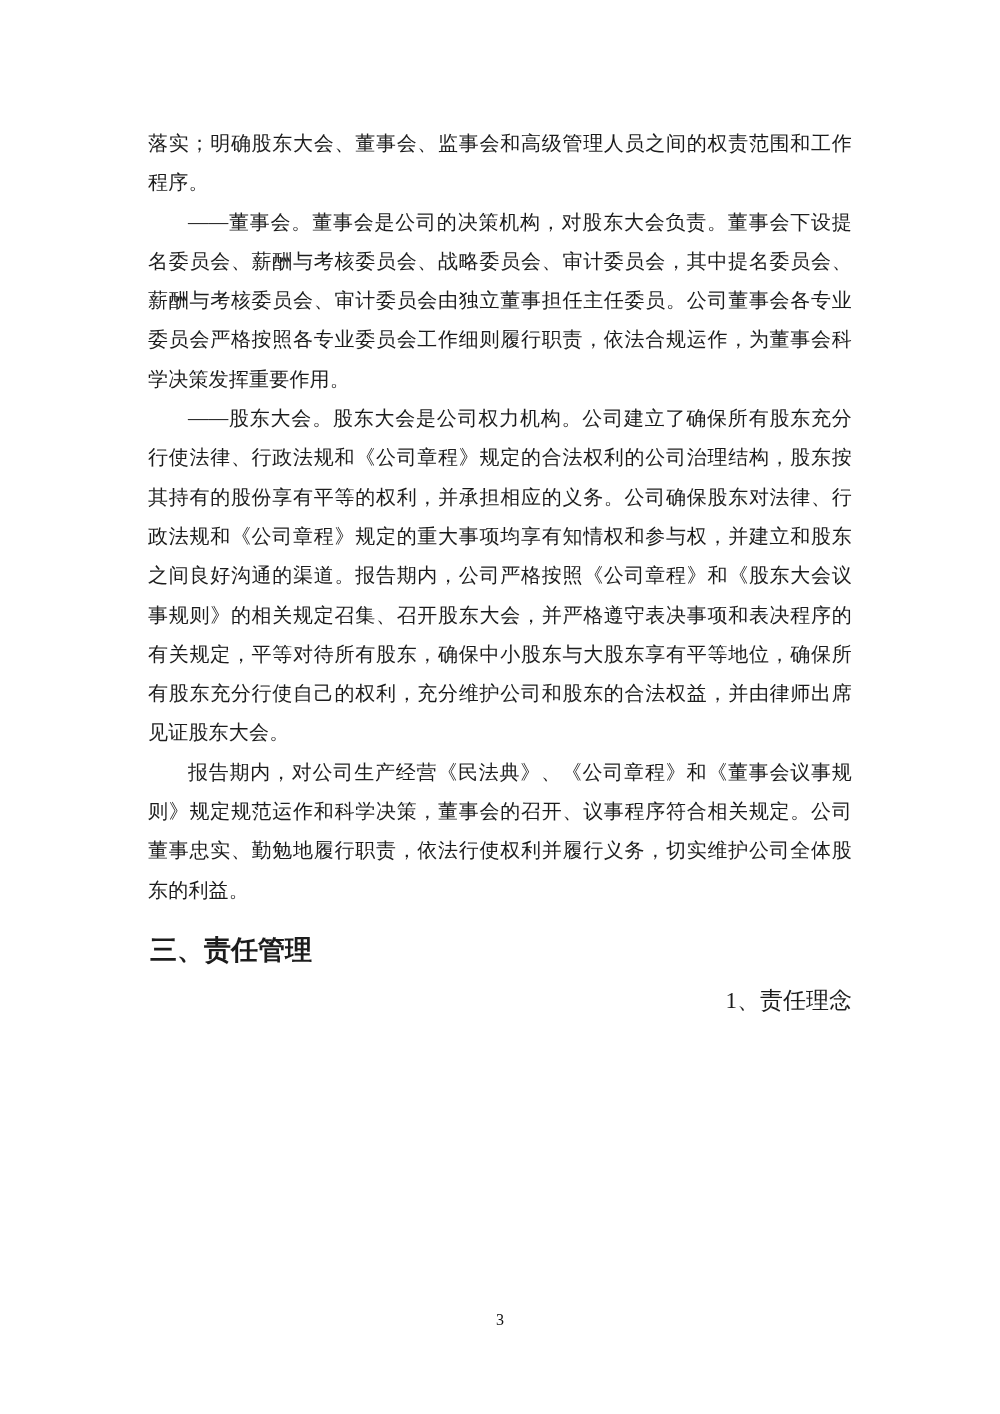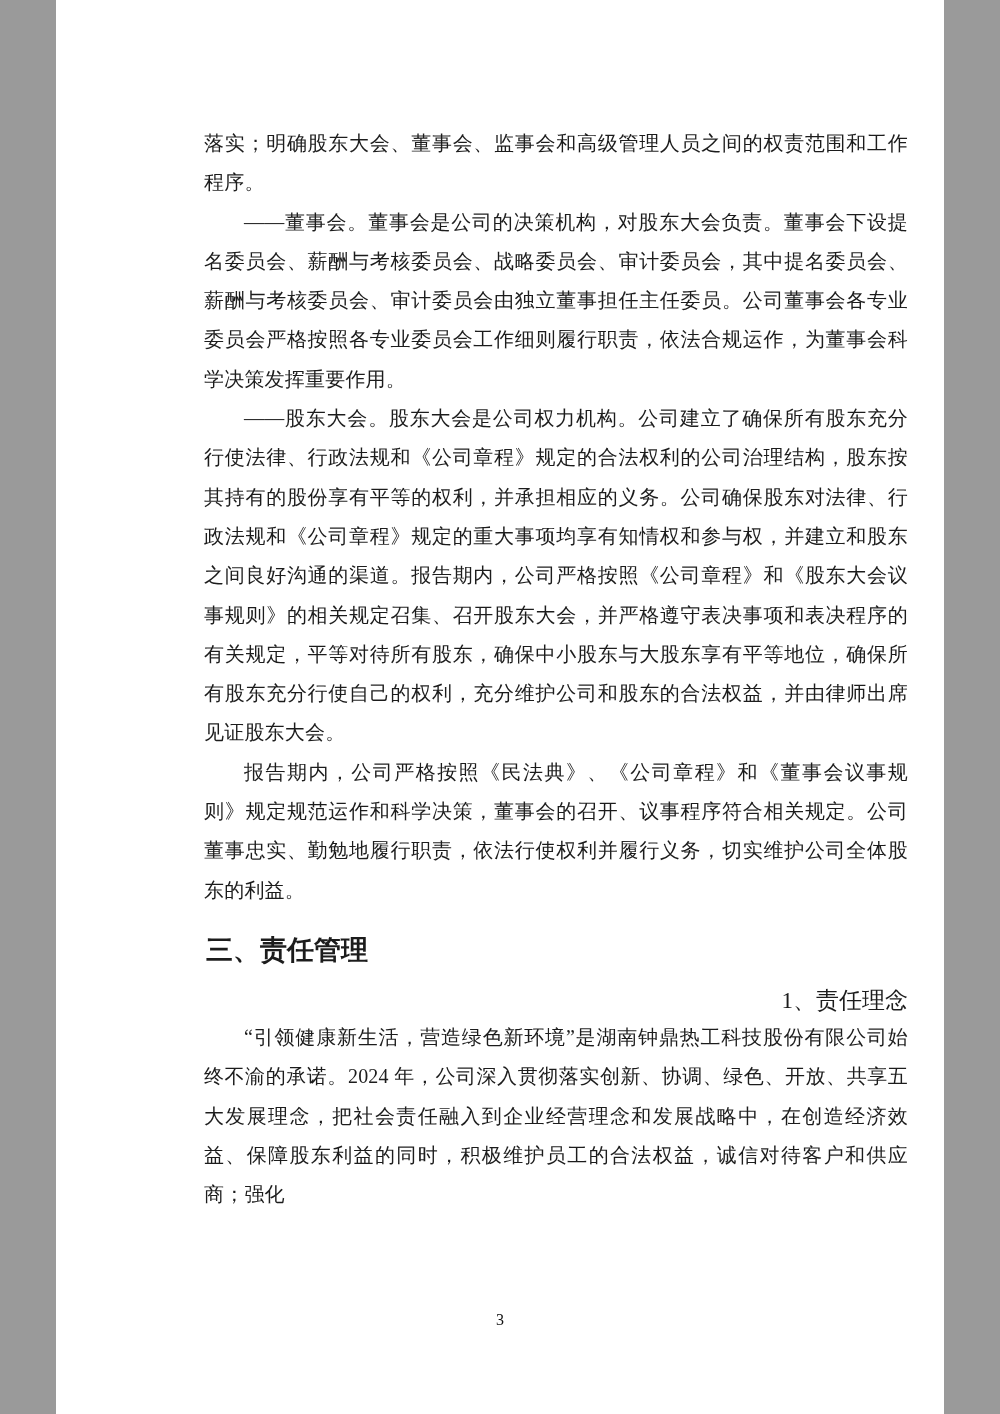--- a/index.html
+++ b/index.html
@@ -2,21 +2,21 @@
 <html lang="zh"><head>
 <meta charset="utf-8">
 <style>
   html, body {
     margin: 0;
     padding: 0;
     background: #9a9a9a;
   }
   .page {
     position: relative;
-    width: 888px;
+    width: 1000px;
     height: 1414px;
     margin: 0 auto;
     background: #ffffff;
     font-family: "Liberation Serif", "DejaVu Serif", serif;
     color: #1c1c1c;
     overflow: hidden;
   }
   .content {
     position: absolute;
     left: 148px;
@@ -59,19 +59,18 @@
   }
 </style>
 </head>
 <body>
 
 <div class="page">
   <div class="content">
     <p class="para">落实；明确股东大会、董事会、监事会和高级管理人员之间的权责范围和工作程序。</p>
     <p class="para indent">——董事会。董事会是公司的决策机构，对股东大会负责。董事会下设提名委员会、薪酬与考核委员会、战略委员会、审计委员会，其中提名委员会、薪酬与考核委员会、审计委员会由独立董事担任主任委员。公司董事会各专业委员会严格按照各专业委员会工作细则履行职责，依法合规运作，为董事会科学决策发挥重要作用。</p>
     <p class="para indent">——股东大会。股东大会是公司权力机构。公司建立了确保所有股东充分行使法律、行政法规和《公司章程》规定的合法权利的公司治理结构，股东按其持有的股份享有平等的权利，并承担相应的义务。公司确保股东对法律、行政法规和《公司章程》规定的重大事项均享有知情权和参与权，并建立和股东之间良好沟通的渠道。报告期内，公司严格按照《公司章程》和《股东大会议事规则》的相关规定召集、召开股东大会，并严格遵守表决事项和表决程序的有关规定，平等对待所有股东，确保中小股东与大股东享有平等地位，确保所有股东充分行使自己的权利，充分维护公司和股东的合法权益，并由律师出席见证股东大会。</p>
-    <p class="para indent">报告期内，公司严格按照《民法典》、《公司章程》和《董事会议事规则》规定规范运作和科学决策，董事会的召开、议事程序符合相关规定。公司董事忠实、勤勉地履行职责，依法行使权利并履行义务，切实维护公司全体股东的利益。</p>
+    <p class="para indent">报告期内，对公司生产经营《民法典》、《公司章程》和《董事会议事规则》规定规范运作和科学决策，董事会的召开、议事程序符合相关规定。公司董事忠实、勤勉地履行职责，依法行使权利并履行义务，切实维护公司全体股东的利益。</p>
     <h2 class="section-heading">三、责任管理</h2>
     <h3 class="sub-heading">1、责任理念</h3>
-    <p class="para indent">“引领健康新生活，营造绿色新环境”是湖南钟鼎热工科技股份有限公司始终不渝的承诺。2024 年，公司深入贯彻落实创新、协调、绿色、开放、共享五大发展理念，把社会责任融入到企业经营理念和发展战略中，在创造经济效益、保障股东利益的同时，积极维护员工的合法权益，诚信对待客户和供应商；强化</p>
   </div>
   <div class="page-number">3</div>
 </div>
 
 </body></html>

